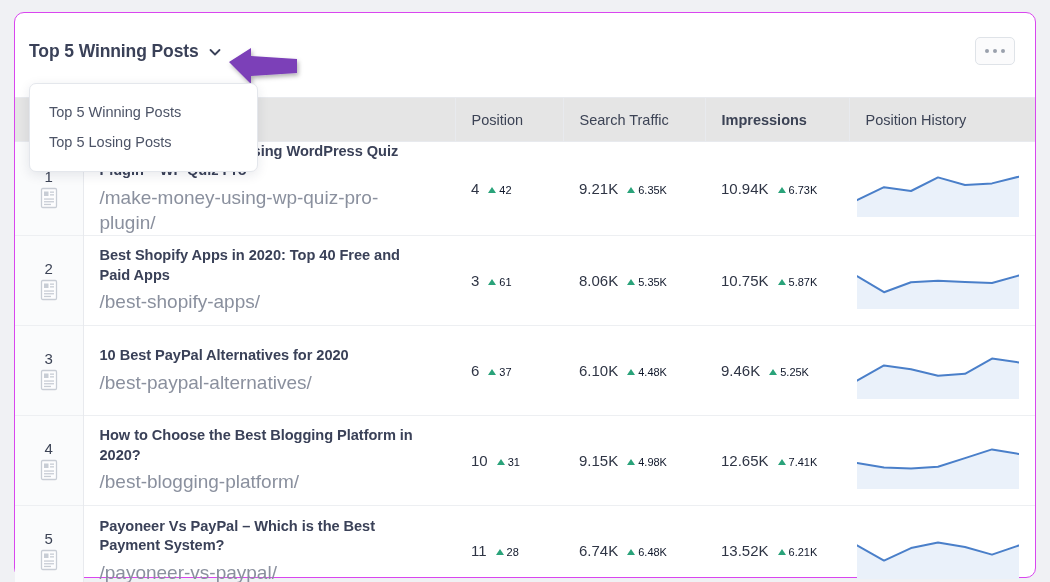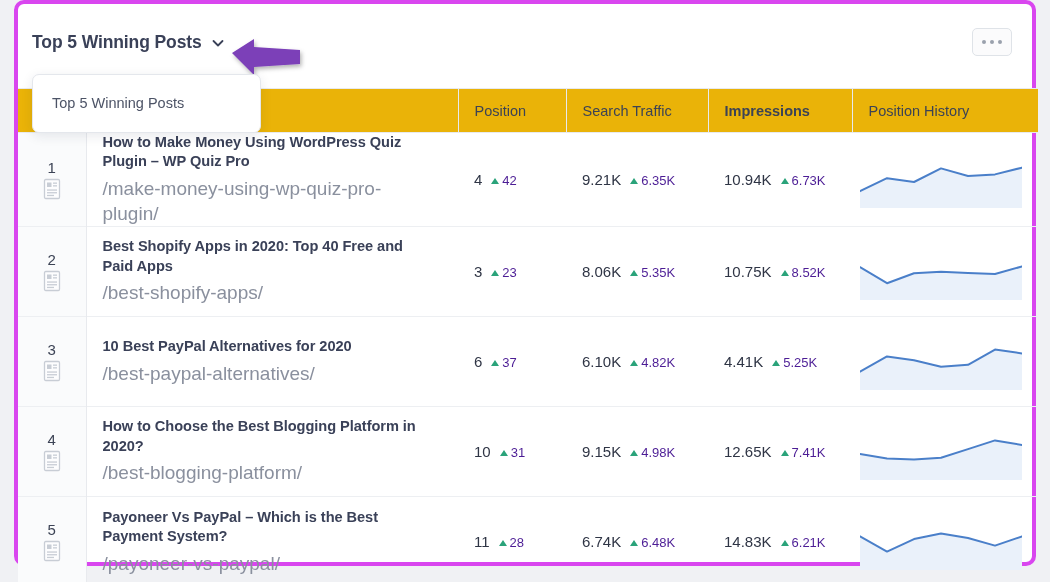--- a/index.html
+++ b/index.html
@@ -13,25 +13,25 @@
   body {
     background: #f0f1f4;
     font-family: "Liberation Sans", sans-serif;
     -webkit-font-smoothing: antialiased;
   }
 
   
   .card {
     position: absolute;
     left: 14px;
-    top: 0;
+    top: 12px;
     width: 1022px;
     height: 566px;
     background: #ffffff;
-    border: 4px solid #d946ef;
+    border: 1px solid #d946ef;
     border-radius: 10px;
     overflow: visible;
   }
 
   
   .card-head {
     position: relative;
     height: 84px;
   }
 
@@ -117,21 +117,21 @@
   }
 
   
   .tbl {
     width: 100%;
     border-collapse: collapse;
     table-layout: fixed;
   }
 
   thead th {
-    background: #eab308;
+    background: #e5e5e5;
     border-top: 1px solid #e8eaee;
     border-bottom: 1px solid #e8eaee;
     border-right: 1px solid #e8eaee;
     height: 44px;
     padding: 0 0 0 16px;
     text-align: left;
     font-size: 14.5px;
     font-weight: 400;
     color: #3c4355;
     vertical-align: middle;
@@ -200,22 +200,22 @@
   td.metric {
     padding-left: 16px;
     white-space: nowrap;
   }
   .metric-main {
     font-size: 15px;
     color: #2f3545;
   }
   .delta {
     margin-left: 9px;
-    font-size: 13px;
-    color: #4c1d95;
+    font-size: 11px;
+    color: #0f172a;
     white-space: nowrap;
   }
   .delta .caret {
     display: inline-block;
     width: 0; height: 0;
     border-left: 4.5px solid transparent;
     border-right: 4.5px solid transparent;
     border-bottom: 6px solid #2aa37a;
     margin-right: 3px;
     position: relative;
@@ -322,23 +322,23 @@
                   <rect x="4" y="14.1" width="10" height="1.3" fill="#b6bcc7"></rect>
                   <rect x="4" y="16.8" width="7" height="1.3" fill="#b6bcc7"></rect>
                 </svg>
               </span>
             </div>
           </td>
           <td class="post-cell">
             <div class="post-title">Best Shopify Apps in 2020: Top 40 Free and Paid Apps</div>
             <div class="post-url">/best-shopify-apps/</div>
           </td>
-          <td class="metric"><span class="metric-main">3</span><span class="delta"><span class="caret"></span><span>23</span></span></td>
+          <td class="metric"><span class="metric-main">3</span><span class="delta"><span class="caret"></span><span>61</span></span></td>
           <td class="metric"><span class="metric-main">8.06K</span><span class="delta"><span class="caret"></span><span>5.35K</span></span></td>
-          <td class="metric"><span class="metric-main">10.75K</span><span class="delta"><span class="caret"></span><span>8.52K</span></span></td>
+          <td class="metric"><span class="metric-main">10.75K</span><span class="delta"><span class="caret"></span><span>5.87K</span></span></td>
           <td class="hist-cell">
             <svg class="spark" viewBox="0 0 162 56" preserveAspectRatio="none">
               <path d="M0.0 23.2 L27.0 39.2 L54.0 29.3 L81.0 27.8 L108.0 28.9 L135.0 30.0 L162.0 22.4 L162 56 L0 56 Z" fill="#eaf1fa"></path>
               <path d="M0.0 23.2 L27.0 39.2 L54.0 29.3 L81.0 27.8 L108.0 28.9 L135.0 30.0 L162.0 22.4" fill="none" stroke="#4a7fc9" stroke-width="2" stroke-linejoin="round" stroke-linecap="round" vector-effect="non-scaling-stroke"></path>
             </svg>
           </td>
         </tr>
         <tr>
           <td class="rank-cell">
             <div class="rank-inner">
@@ -354,22 +354,22 @@
                   <rect x="4" y="16.8" width="7" height="1.3" fill="#b6bcc7"></rect>
                 </svg>
               </span>
             </div>
           </td>
           <td class="post-cell">
             <div class="post-title">10 Best PayPal Alternatives for 2020</div>
             <div class="post-url">/best-paypal-alternatives/</div>
           </td>
           <td class="metric"><span class="metric-main">6</span><span class="delta"><span class="caret"></span><span>37</span></span></td>
-          <td class="metric"><span class="metric-main">6.10K</span><span class="delta"><span class="caret"></span><span>4.82K</span></span></td>
-          <td class="metric"><span class="metric-main">4.41K</span><span class="delta"><span class="caret"></span><span>5.25K</span></span></td>
+          <td class="metric"><span class="metric-main">6.10K</span><span class="delta"><span class="caret"></span><span>4.48K</span></span></td>
+          <td class="metric"><span class="metric-main">9.46K</span><span class="delta"><span class="caret"></span><span>5.25K</span></span></td>
           <td class="hist-cell">
             <svg class="spark" viewBox="0 0 162 56" preserveAspectRatio="none">
               <path d="M0.0 37.6 L27.0 22.4 L54.0 26.2 L81.0 32.7 L108.0 30.8 L135.0 15.6 L162.0 19.4 L162 56 L0 56 Z" fill="#eaf1fa"></path>
               <path d="M0.0 37.6 L27.0 22.4 L54.0 26.2 L81.0 32.7 L108.0 30.8 L135.0 15.6 L162.0 19.4" fill="none" stroke="#4a7fc9" stroke-width="2" stroke-linejoin="round" stroke-linecap="round" vector-effect="non-scaling-stroke"></path>
             </svg>
           </td>
         </tr>
         <tr>
           <td class="rank-cell">
             <div class="rank-inner">
@@ -417,28 +417,29 @@
                 </svg>
               </span>
             </div>
           </td>
           <td class="post-cell">
             <div class="post-title">Payoneer Vs PayPal – Which is the Best Payment System?</div>
             <div class="post-url">/payoneer-vs-paypal/</div>
           </td>
           <td class="metric"><span class="metric-main">11</span><span class="delta"><span class="caret"></span><span>28</span></span></td>
           <td class="metric"><span class="metric-main">6.74K</span><span class="delta"><span class="caret"></span><span>6.48K</span></span></td>
-          <td class="metric"><span class="metric-main">14.83K</span><span class="delta"><span class="caret"></span><span>6.21K</span></span></td>
+          <td class="metric"><span class="metric-main">13.52K</span><span class="delta"><span class="caret"></span><span>6.21K</span></span></td>
           <td class="hist-cell">
             <svg class="spark" viewBox="0 0 162 56" preserveAspectRatio="none">
               <path d="M0.0 22.4 L27.0 37.6 L54.0 25.1 L81.0 19.4 L108.0 24.0 L135.0 31.6 L162.0 22.4 L162 56 L0 56 Z" fill="#eaf1fa"></path>
               <path d="M0.0 22.4 L27.0 37.6 L54.0 25.1 L81.0 19.4 L108.0 24.0 L135.0 31.6 L162.0 22.4" fill="none" stroke="#4a7fc9" stroke-width="2" stroke-linejoin="round" stroke-linecap="round" vector-effect="non-scaling-stroke"></path>
             </svg>
           </td>
         </tr>
       </tbody>
   </table>
 
   <div class="dropdown">
     <div class="dropdown-item">Top 5 Winning Posts</div>
+    <div class="dropdown-item">Top 5 Losing Posts</div>
   </div>
 
 </div>
 
 </body></html>

